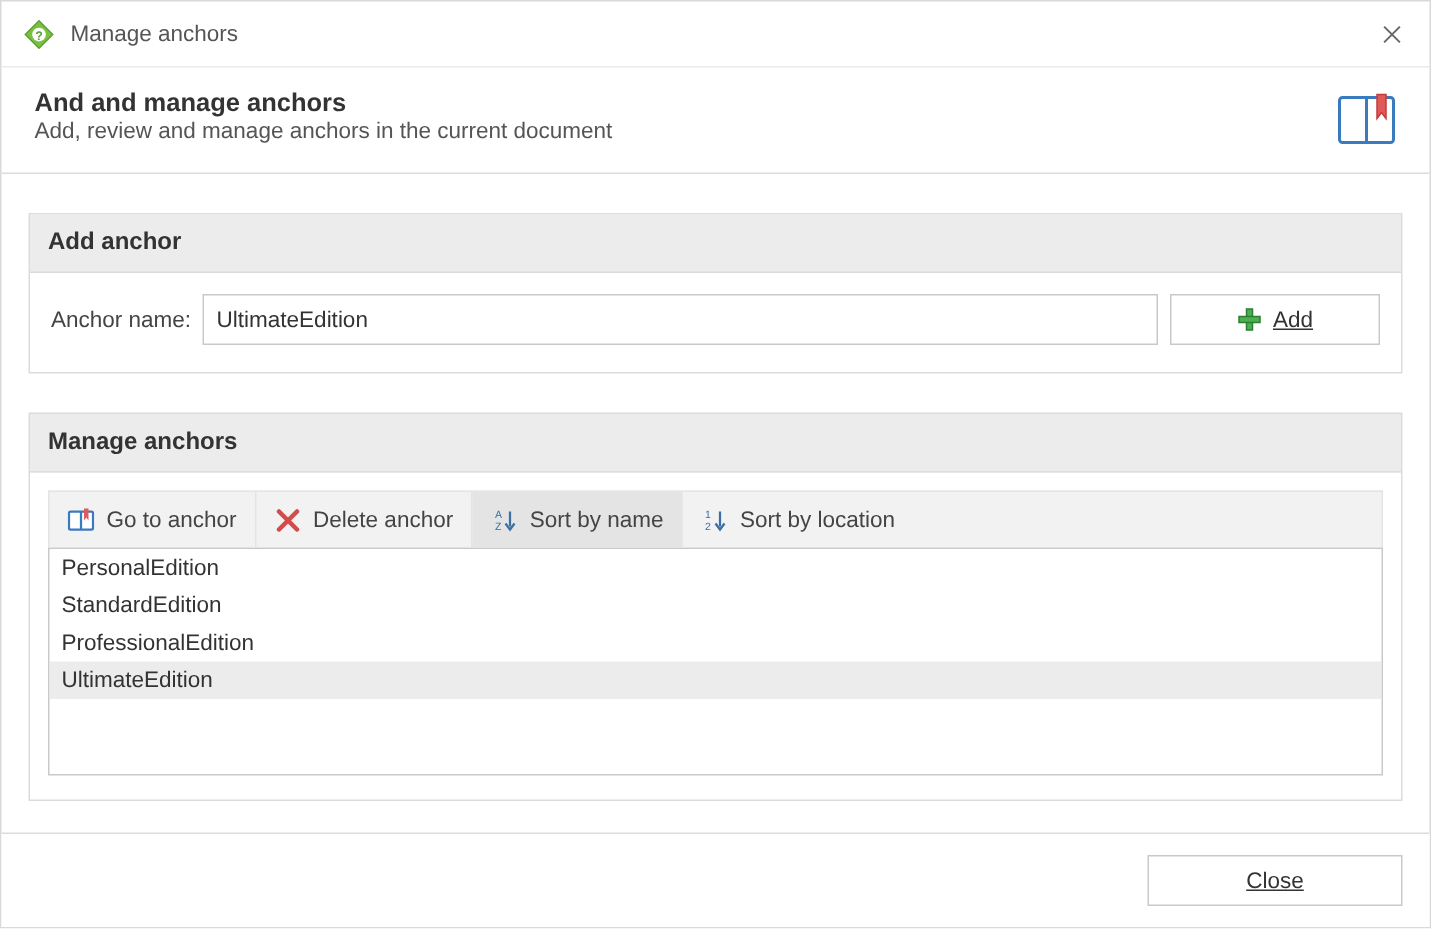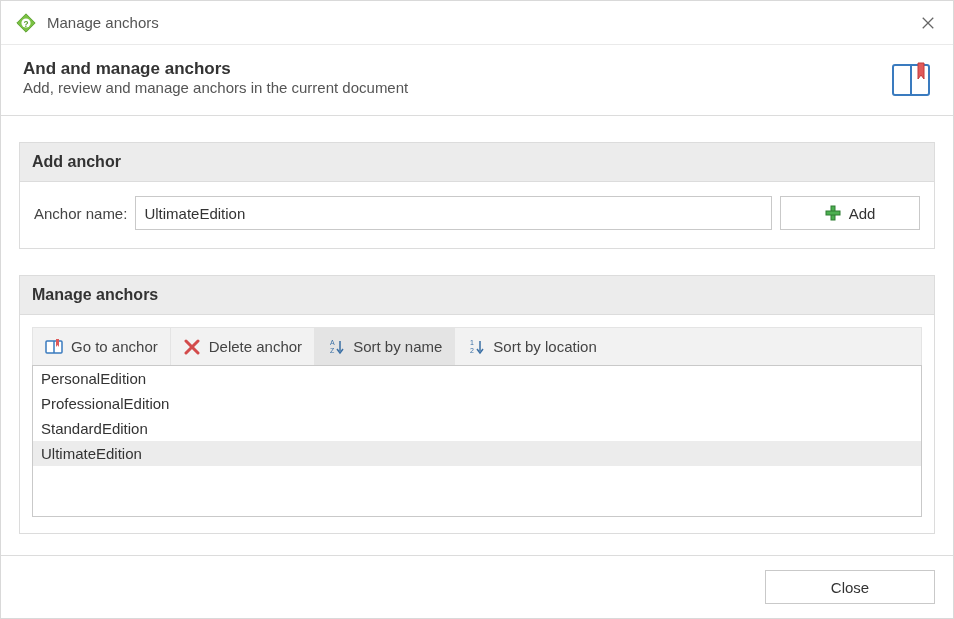--- a/index.html
+++ b/index.html
@@ -114,20 +114,21 @@
     background:#fff;
     padding: 0 22px;
     font-size:15px;
     color:#333;
     display:flex;
     align-items:center;
     justify-content:center;
     gap:8px;
     cursor:pointer;
     min-width:140px;
+    text-decoration:underline;
   }
   
   .toolbar {
     background:#f2f2f2;
     display:flex;
     align-items:stretch;
     height:38px;
     border:1px solid #e4e4e4;
     border-bottom:none;
   }
@@ -274,22 +275,22 @@
                 <polyline points="10,11 13,15 16,11" fill="none" stroke="#3a6fa5" stroke-width="1.5"></polyline>
               </svg>
             </span>
             <span>Sort by location</span>
           </div>
         </div>
 
         <div class="listbox" id="anchors-list">
 
         <div class="list-item">PersonalEdition</div>
+            <div class="list-item">StandardEdition</div>
             <div class="list-item">ProfessionalEdition</div>
-            <div class="list-item">StandardEdition</div>
             <div class="list-item selected">UltimateEdition</div>
           </div>
 
       </div>
     </div>
 
   </div>
 
   <div class="footer">
     <button class="btn">

